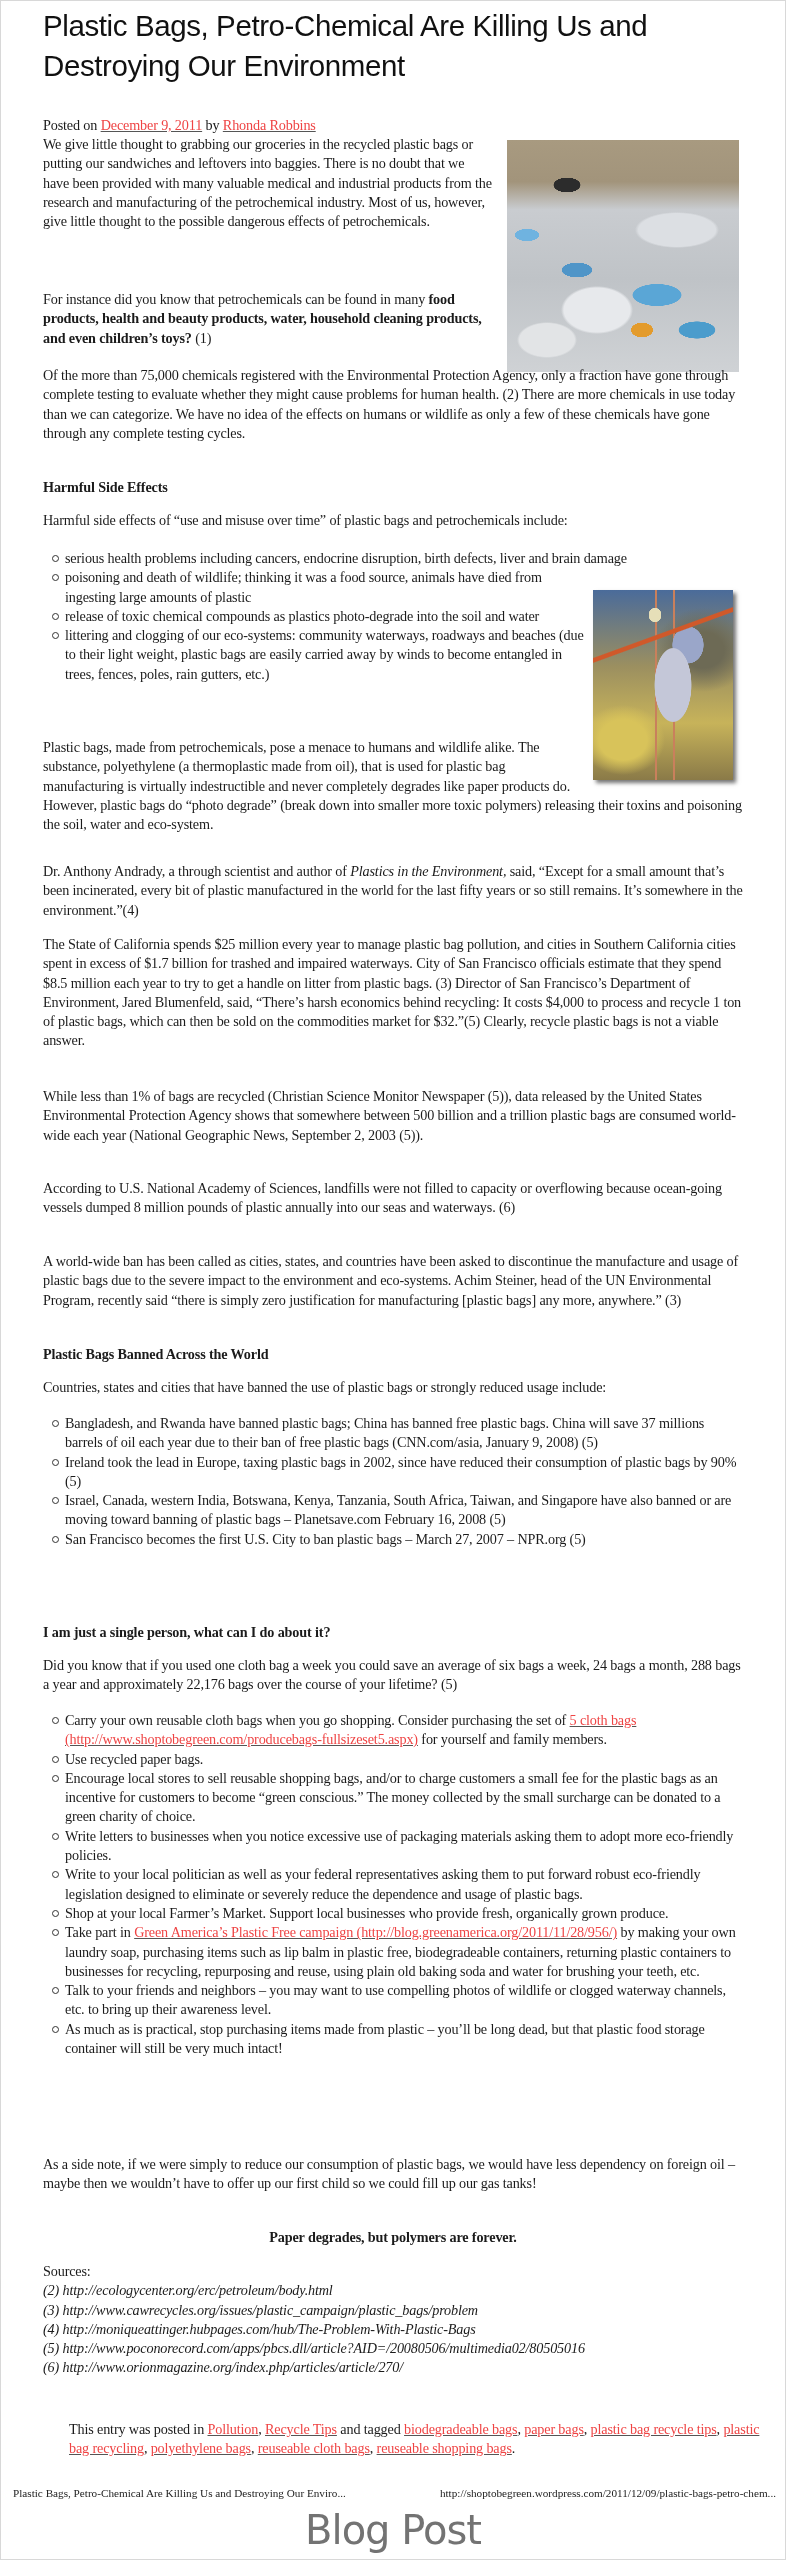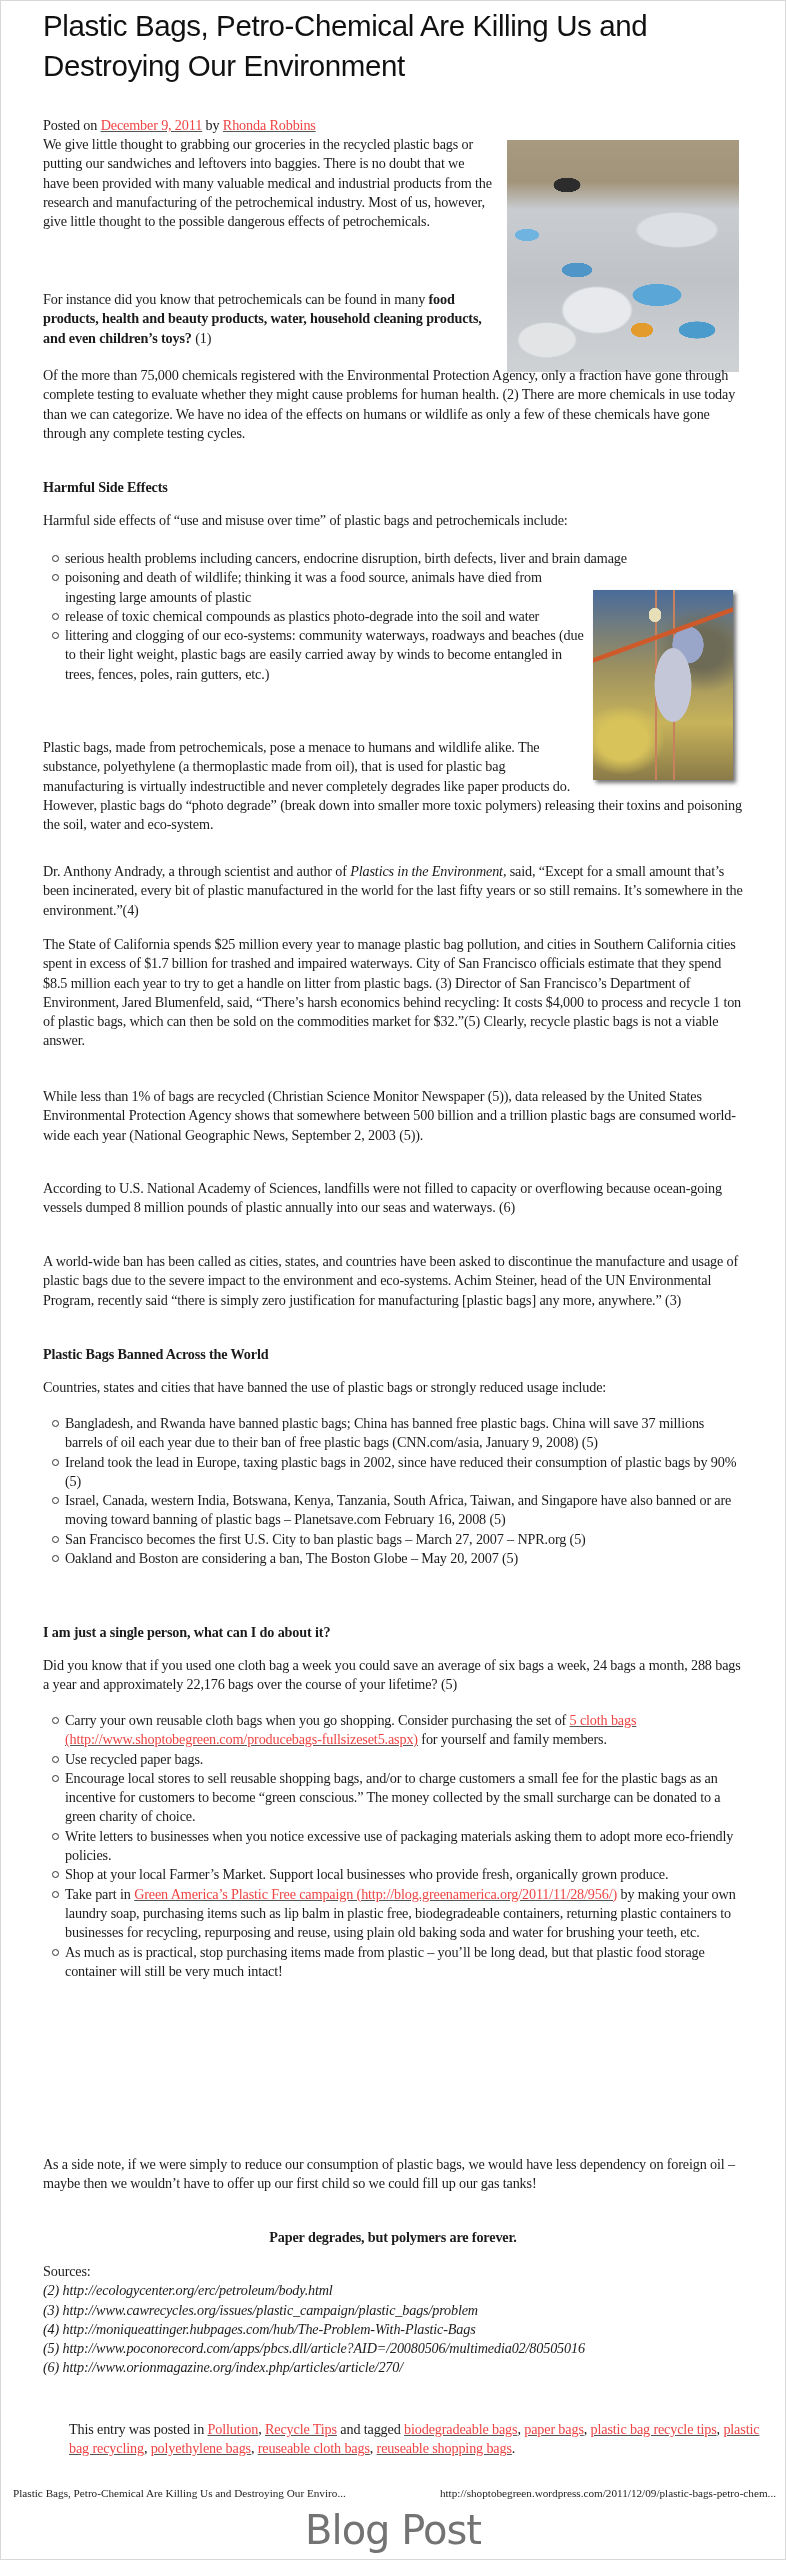--- a/index.html
+++ b/index.html
@@ -103,38 +103,39 @@
 
 <p class="abs serif" style="left:43px; top:1345px; width:700px; font-weight:bold;">Plastic Bags Banned Across the World</p>
 
 <p class="abs serif" style="left:43px; top:1378px; width:700px;">Countries, states and cities that have banned the use of plastic bags or strongly reduced usage include:</p>
 
 <ul class="circ abs serif" style="left:43px; top:1414px; width:700px;">
   <li>Bangladesh, and Rwanda have banned plastic bags; China has banned free plastic bags.  China will save 37 millions barrels of oil each year due to their ban of free plastic bags (CNN.com/asia, January 9, 2008) (5)</li>
   <li>Ireland took the lead in Europe, taxing plastic bags in 2002, since have reduced their consumption of plastic bags by 90% (5)</li>
   <li>Israel, Canada, western India, Botswana, Kenya, Tanzania, South Africa, Taiwan, and Singapore have also banned or are moving toward banning of plastic bags – Planetsave.com February 16, 2008 (5)</li>
   <li>San Francisco becomes the first U.S. City to ban plastic bags – March 27, 2007 – NPR.org (5)</li>
-  <li>Oakland and Boston are considering a ban, The Boston Globe  – May 20, 2007 (5)</li>
 </ul>
 
 <p class="abs serif" style="left:43px; top:1623px; width:700px; font-weight:bold;">I am just a single person, what can I do about it?</p>
 
 <p class="abs serif" style="left:43px; top:1656px; width:700px;">Did you know that if you used one cloth bag a week you could save an average of six bags a week, 24 bags a month, 288 bags a year and approximately 22,176 bags over the course of your lifetime? (5)</p>
 
 <ul class="circ abs serif" style="left:43px; top:1711px; width:700px;">
   <li>
     <span>Carry your own reusable cloth bags when you go shopping. Consider purchasing the set of </span><a class="link">5 cloth bags (http://www.shoptobegreen.com/producebags-fullsizeset5.aspx)</a><span> for yourself and family members.</span>
   </li>
   <li>Use recycled paper bags.</li>
   <li>Encourage local stores to sell reusable shopping bags, and/or to charge customers a small fee for the plastic bags as an incentive for customers to become “green conscious.”  The money collected by the small surcharge can be donated to a green charity of choice.</li>
   <li>Write letters to businesses when you notice excessive use of packaging materials asking them to adopt more eco-friendly policies.</li>
+  <li>Write to your local politician as well as your federal representatives asking them to put forward robust eco-friendly legislation designed to eliminate or severely reduce the dependence and usage of plastic bags.</li>
   <li>Shop at your local Farmer’s Market.  Support local businesses who provide fresh, organically grown produce.</li>
   <li>
     <span>Take part in </span><a class="link">Green America’s Plastic Free campaign (http://blog.greenamerica.org/2011/11/28/956/)</a><span> by making your own laundry soap, purchasing items such as lip balm in plastic free, biodegradeable containers, returning plastic containers to businesses for recycling, repurposing and reuse, using plain old baking soda and water for brushing your teeth, etc.</span>
   </li>
+  <li>Talk to your friends and neighbors – you may want to use compelling photos of wildlife or clogged waterway channels, etc. to bring up their awareness level.</li>
   <li>As much as is practical, stop purchasing items made from plastic – you’ll be long dead, but that plastic food storage container will still be very much intact!</li>
 </ul>
 
 <p class="abs serif" style="left:43px; top:2155px; width:700px;">As a side note, if we were simply to reduce our consumption of plastic bags, we would have less dependency on foreign oil – maybe then we wouldn’t have to offer up our first child so we could fill up our gas tanks!</p>
 
 <p class="abs serif center-bold" style="left:43px; top:2228px; width:700px;">Paper degrades, but polymers are forever.</p>
 
 <div class="abs serif" style="left:43px; top:2262px; width:700px;">
   <div>Sources:</div>
   <div class="ital">(2) http://ecologycenter.org/erc/petroleum/body.html</div>

